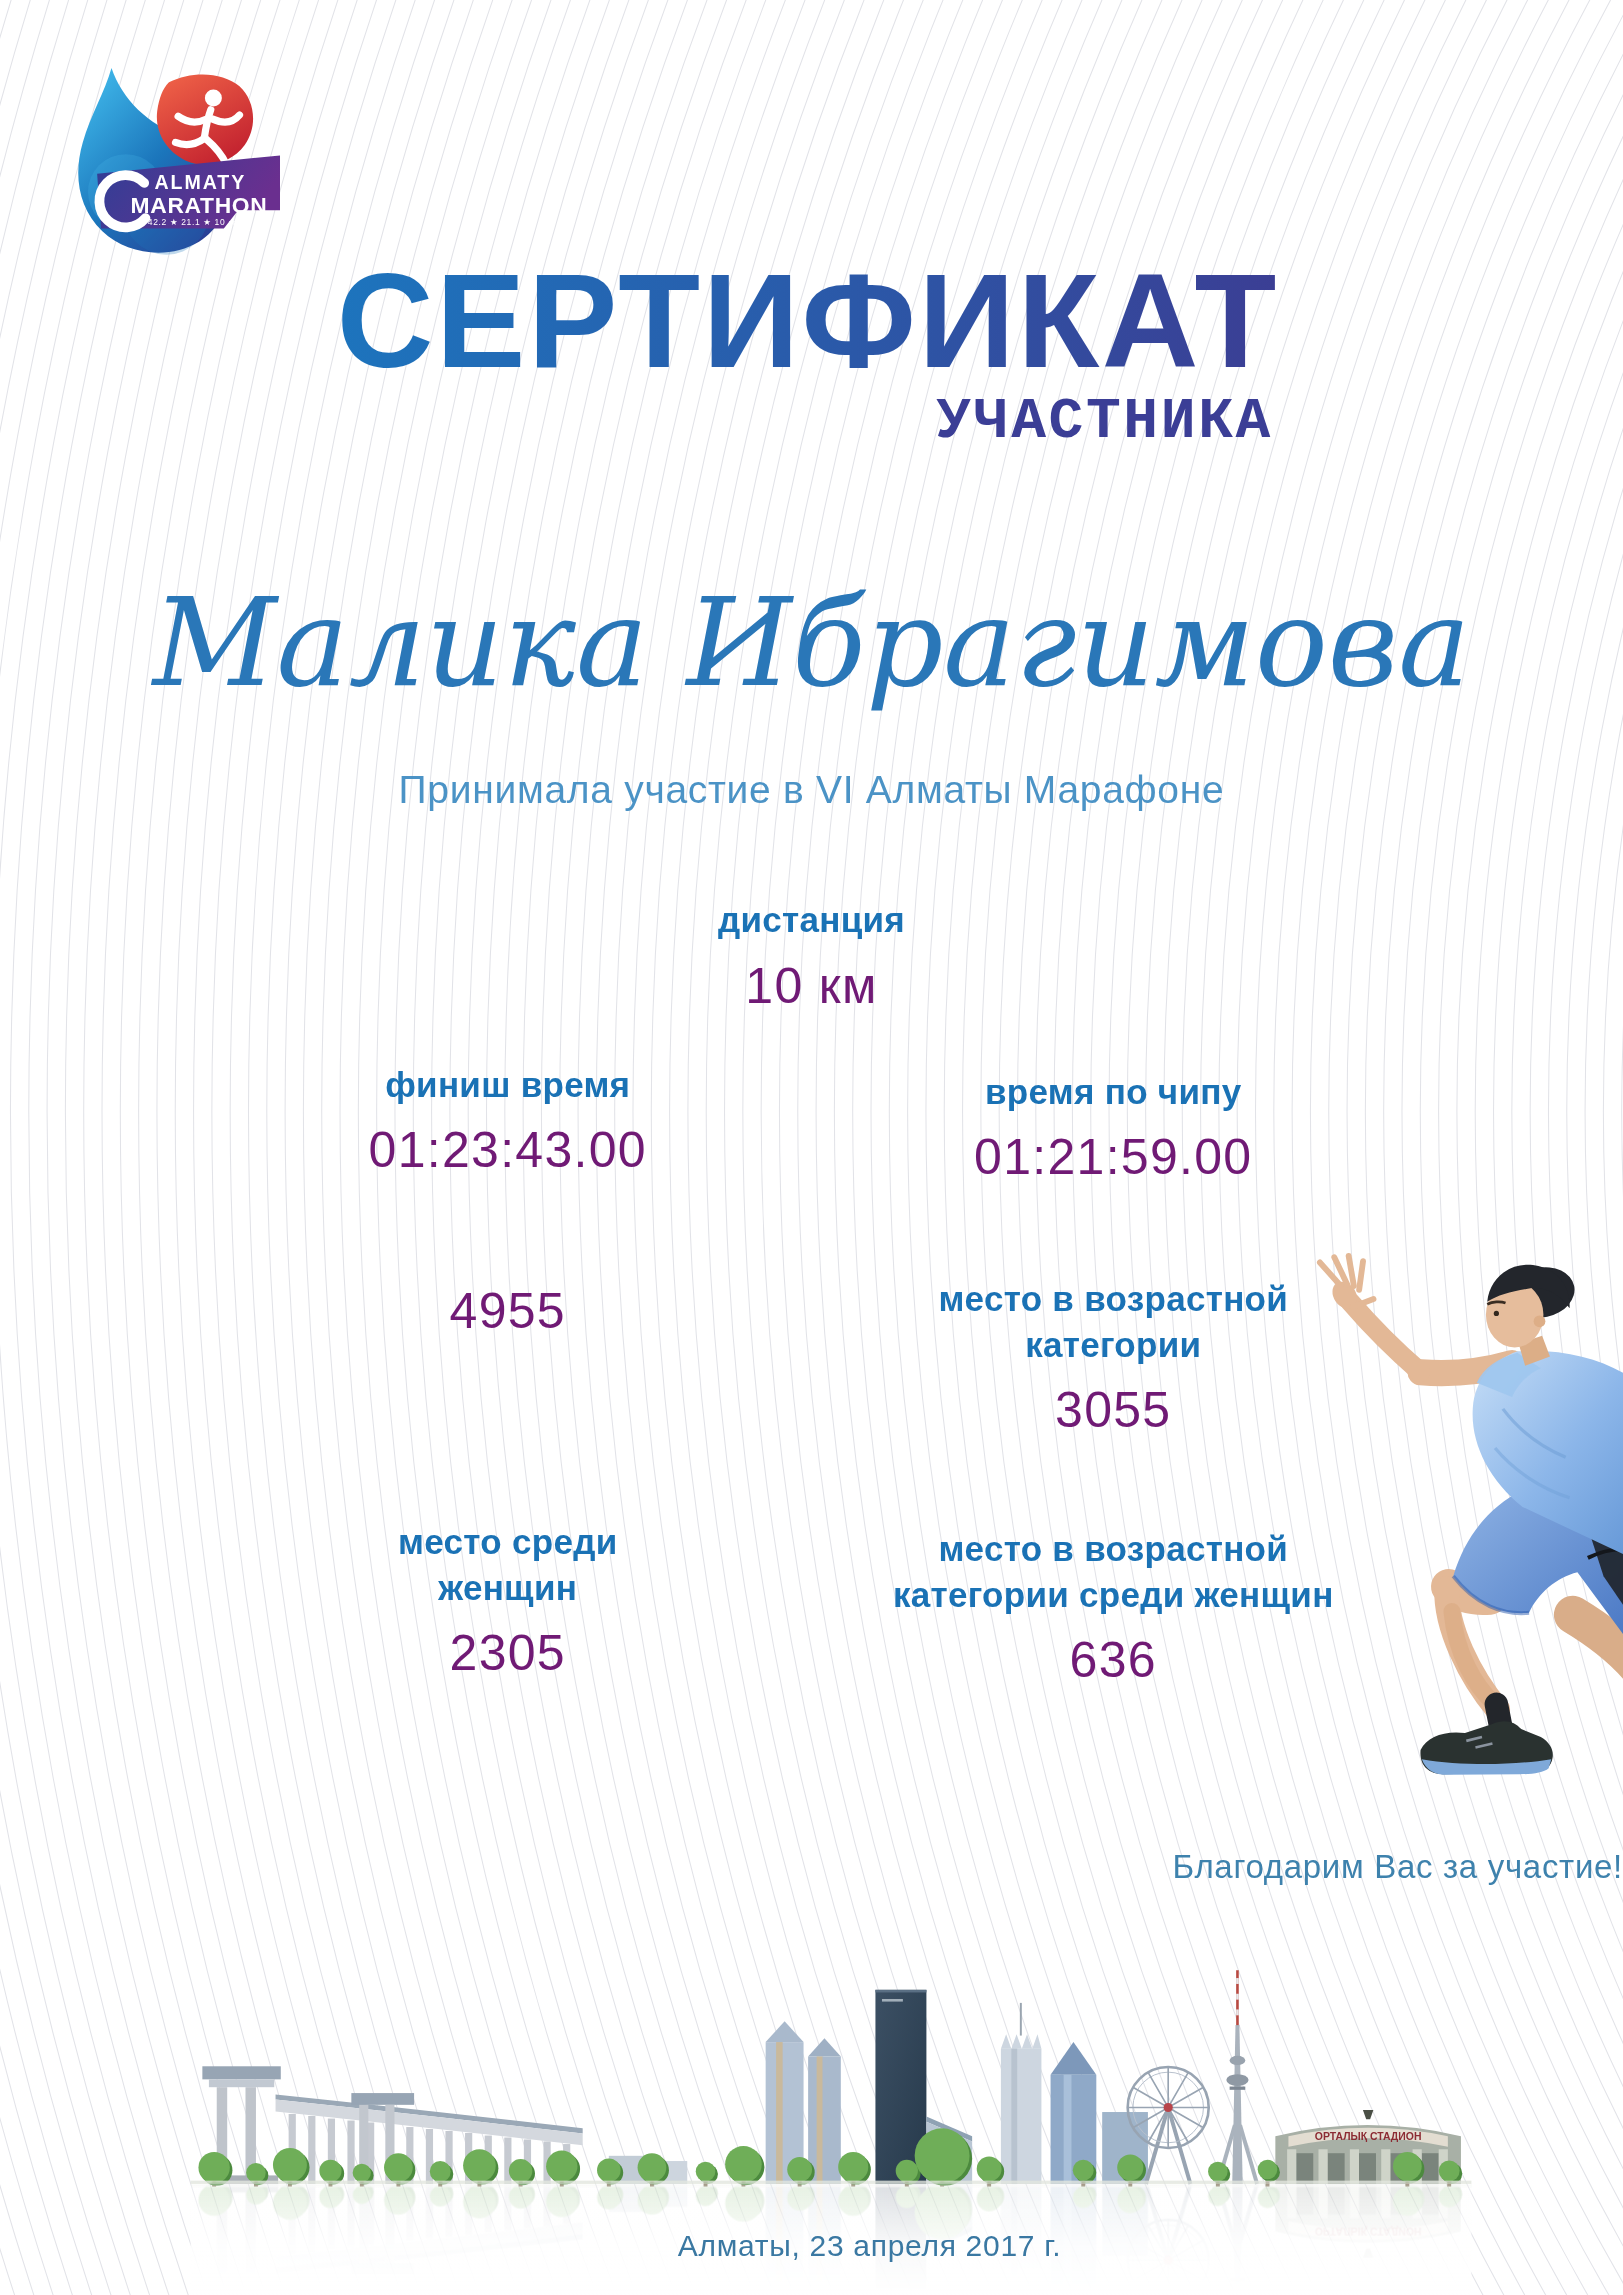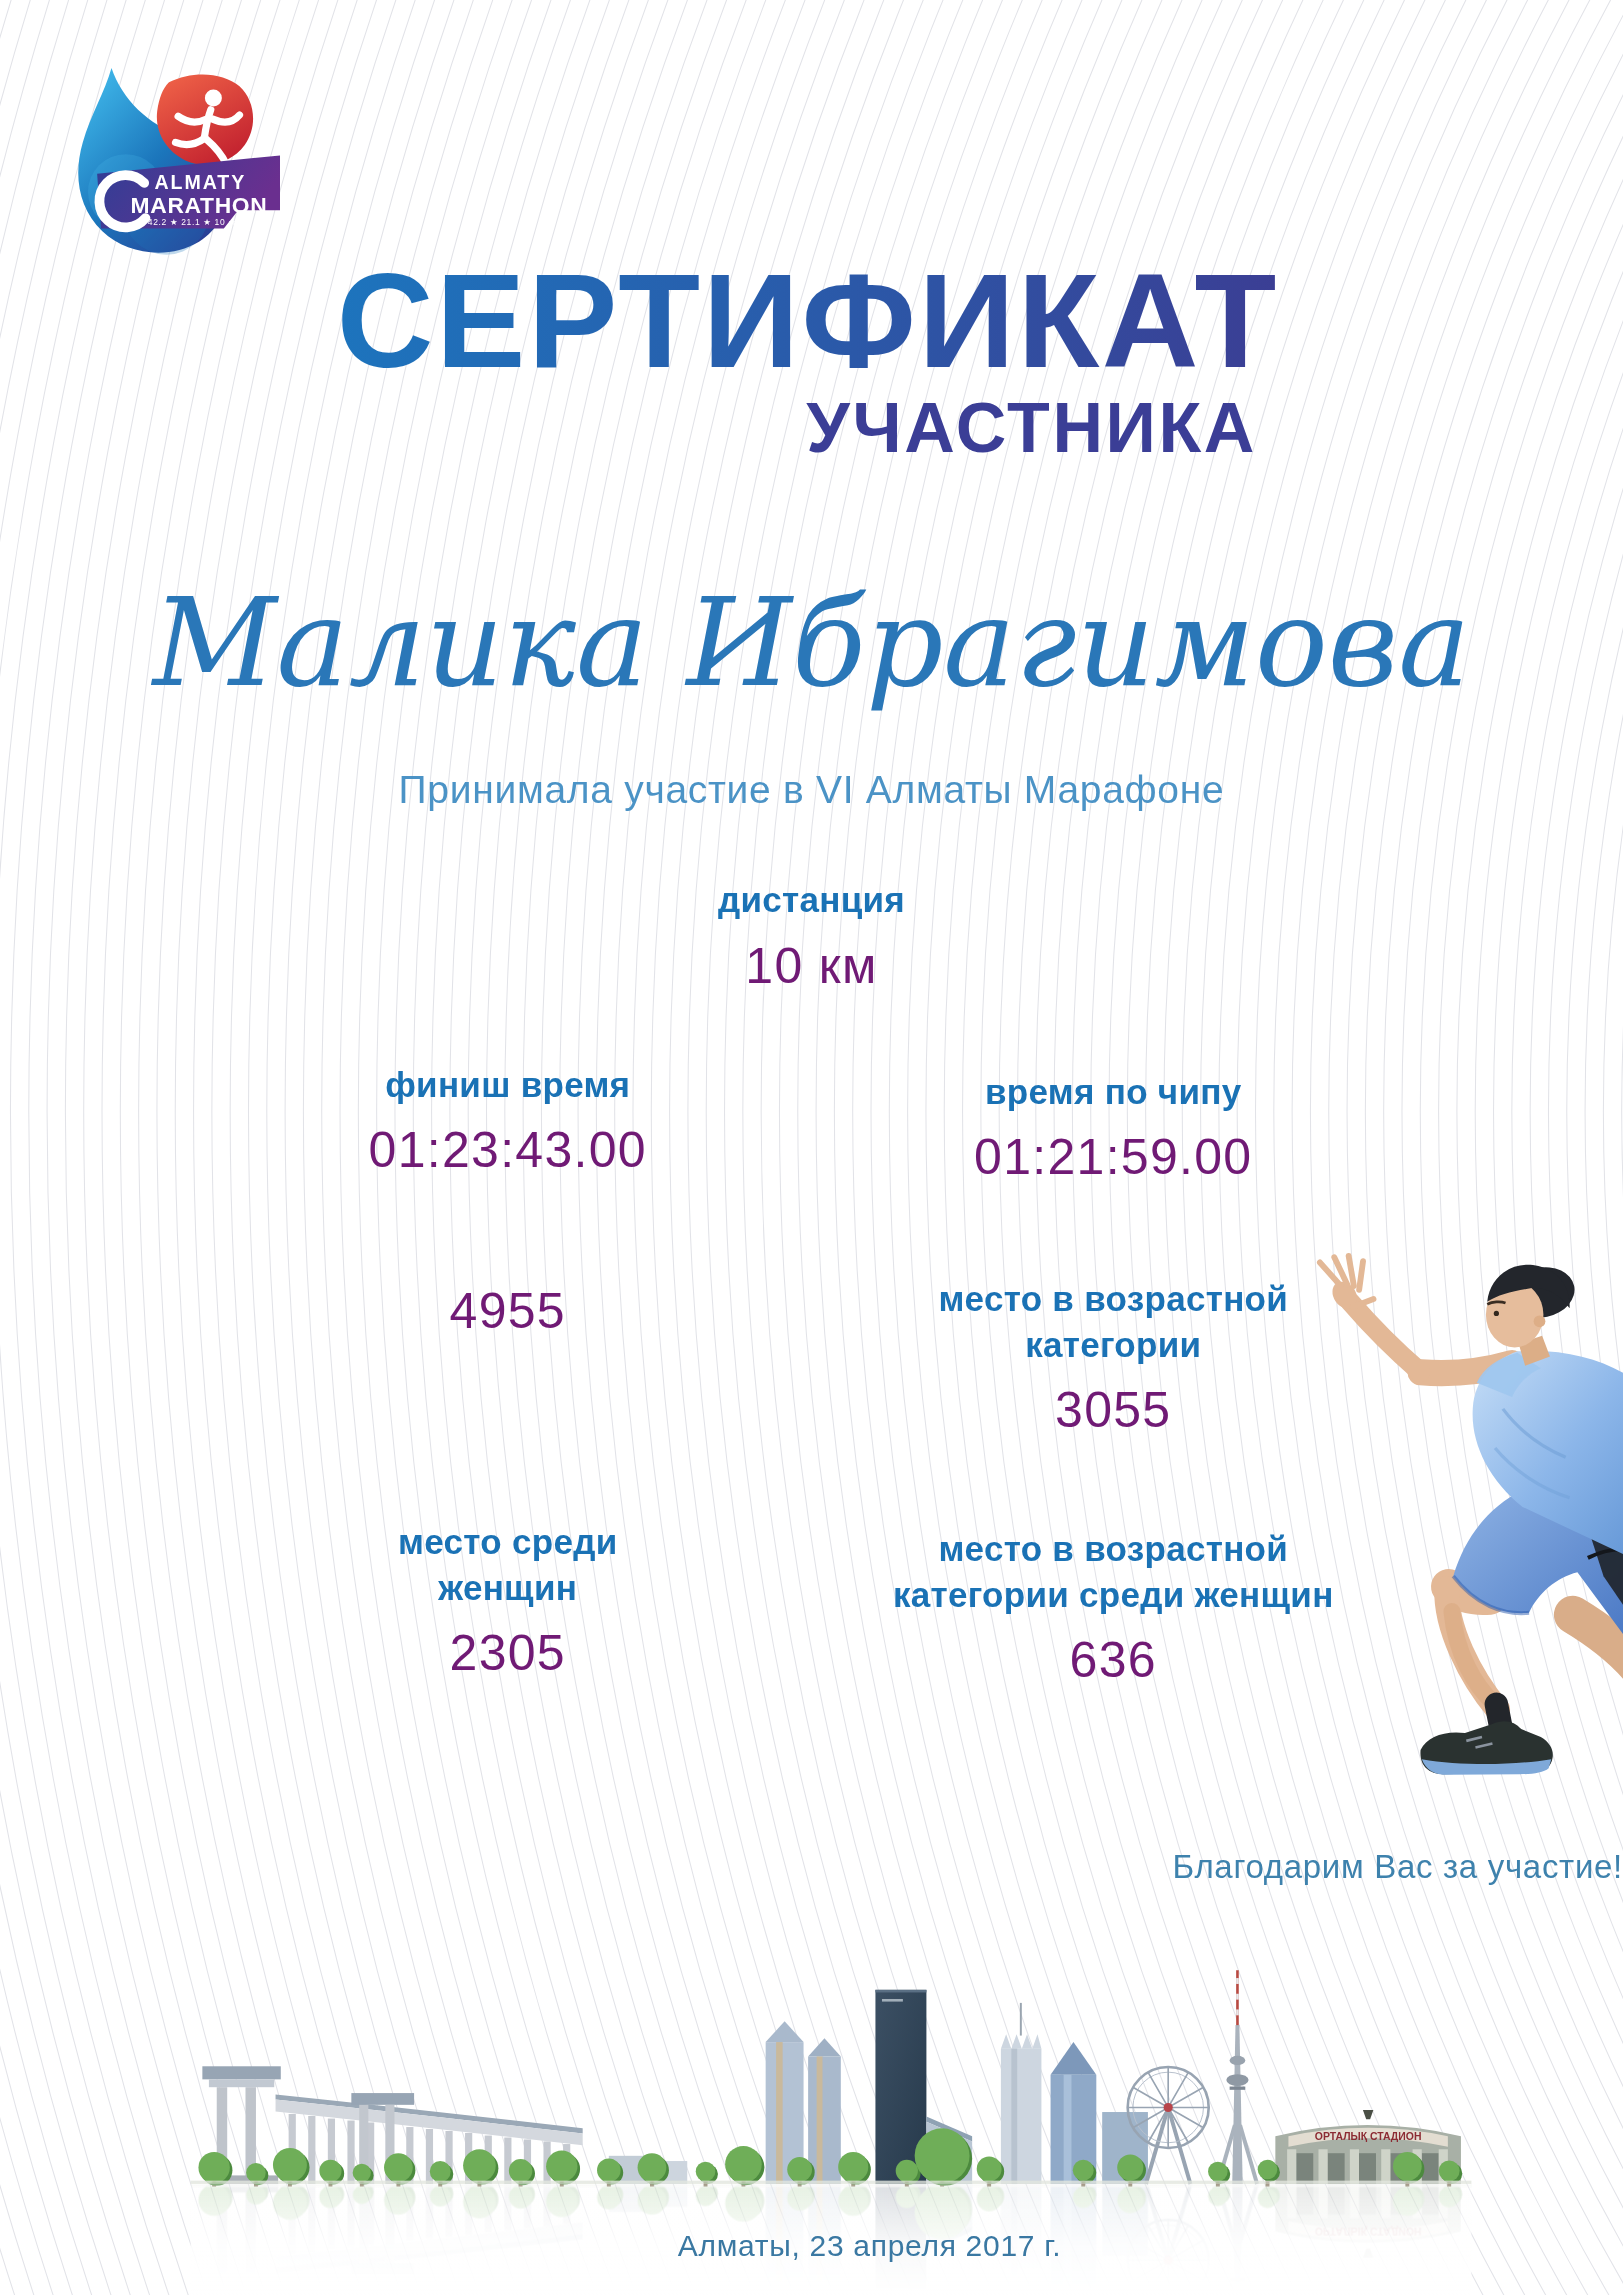--- a/index.html
+++ b/index.html
@@ -14,38 +14,39 @@
 
   .title{
     position:absolute; top:254px; right:344px;
     font-size:134px; font-weight:bold; letter-spacing:2.6px; line-height:1;
     background:linear-gradient(90deg,#1d74bd 0%, #2b58a8 55%, #3b3e94 100%);
     -webkit-background-clip:text; background-clip:text;
     -webkit-text-fill-color:transparent; color:transparent;
     white-space:nowrap;
   }
   .subtitle{
-    position:absolute; top:393px; right:366px;
-    font-size:70px; font-weight:bold; letter-spacing:2.6px; line-height:1;
-    color:#3b3e96; white-space:nowrap;
+    position:absolute; top:393px; right:350px;
+    font-size:58px; font-weight:bold; letter-spacing:2.6px; line-height:1;
+    color:#3b3e96; white-space:nowrap;font-family:Liberation Mono, monospace;
   }
   .name{
     position:absolute; top:568px; left:0; width:100%;
     text-align:center; font-family:"DejaVu Serif", serif; font-style:italic;
     font-size:121px; line-height:1.25; color:#2a77b8; white-space:nowrap;
   }
   .description{
     position:absolute; top:768px; left:0; width:100%;
     text-align:center; font-size:39px; color:#4b93c6; letter-spacing:0.7px;
   }
 
   .dist-block{position:absolute; top:877px; left:0; width:100%; text-align:center;}
   .f-label{
     font-size:35px; font-weight:bold; color:#1a72b5; line-height:1.315;
     letter-spacing:0.3px;
+    margin-top:20px;
   }
   .f-value{
     font-size:50px; color:#701a75; line-height:1.2; letter-spacing:1.3px;
     margin-top:13px;
   }
 
   .res-row{
     position:absolute; left:205px; width:1211px;
     display:grid; grid-template-columns:1fr 1fr; text-align:center;
   }

